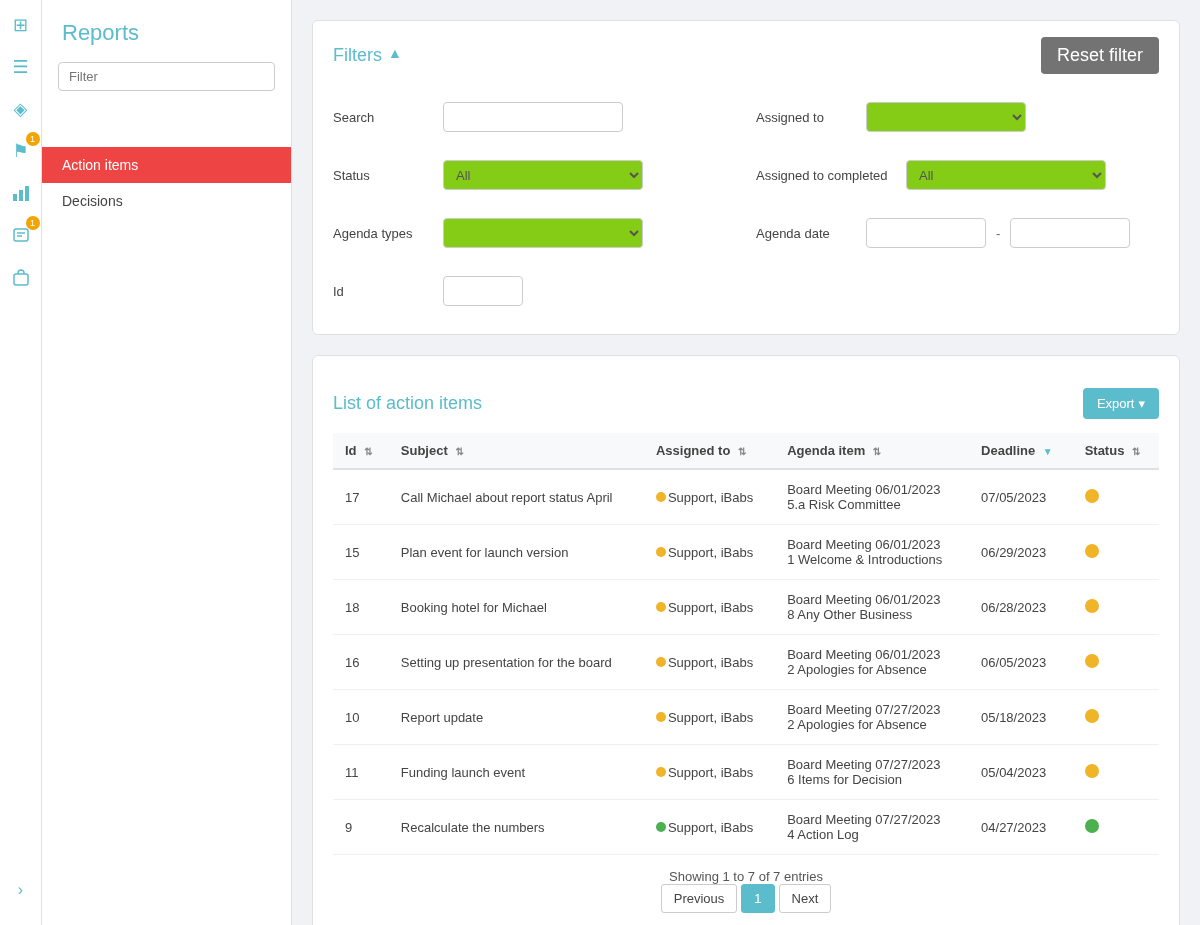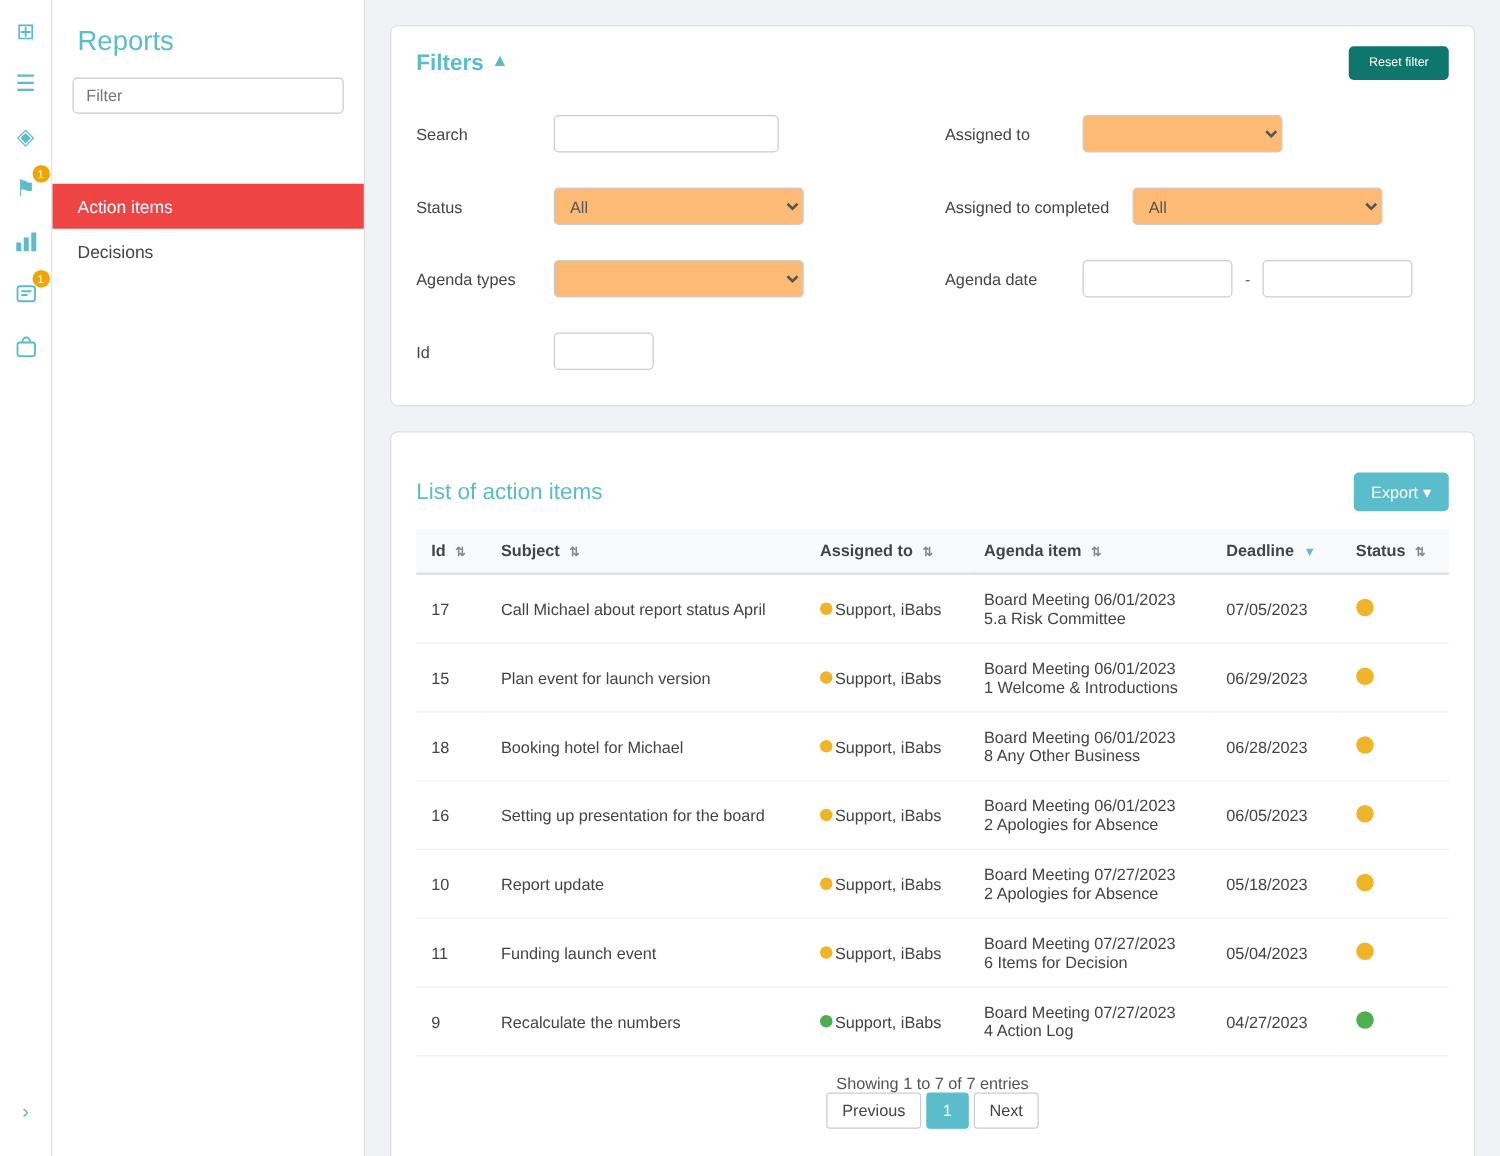--- a/index.html
+++ b/index.html
@@ -110,37 +110,37 @@
     }
     .filters-header {
       display: flex;
       align-items: center;
       justify-content: space-between;
       margin-bottom: 14px;
     }
     .filters-title {
       color: #5bbccc;
       font-size: 18px;
-      font-weight: 700;
+      font-weight: 400;
       display: flex;
       align-items: flex-start;
       gap: 6px;
     }
     .filters-title .chevron-up {
       font-size: 14px;
       color: #5bbccc;
     }
     .reset-filter-btn {
-      background: #0f766e;
+      background: #737373;
       color: #fff;
       border: none;
       padding: 8px 16px;
       border-radius: 4px;
       cursor: pointer;
-      font-size: 10px;
+      font-size: 18px;
     }
     .filter-row {
       display: flex;
       align-items: center;
       gap: 20px;
       margin-bottom: 12px;
       margin-top: 28px;
     }
     .filter-group {
       display: flex;
@@ -161,21 +161,21 @@
       font-size: 13px;
       color: #555;
     }
     .filter-input-field {
       width: 180px;
       height: 30px;
     }
     .filter-select {
       height: 30px;
       min-width: 160px;
-      background: #fdba74;
+      background: #84cc16;
       appearance: auto;
     }
     .filter-date {
       width: 120px;
       height: 30px;
     }
     .date-separator {
       color: #666;
     }
     .filter-id-input {

